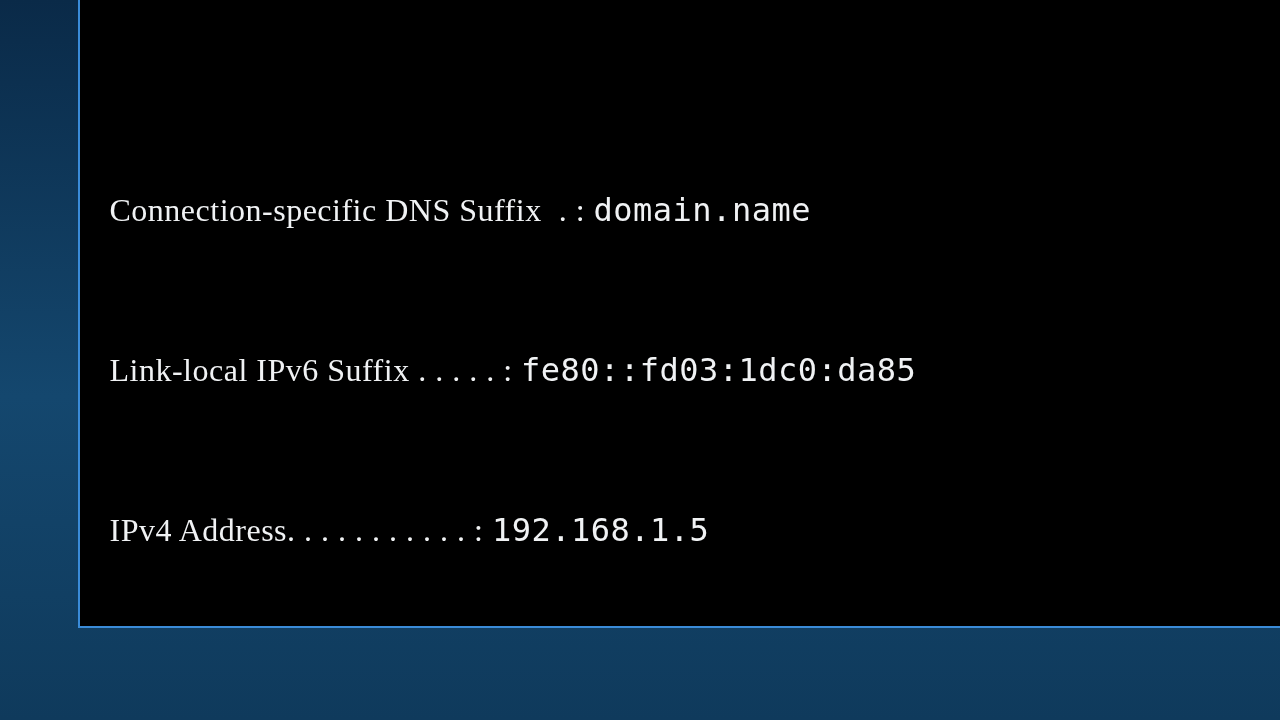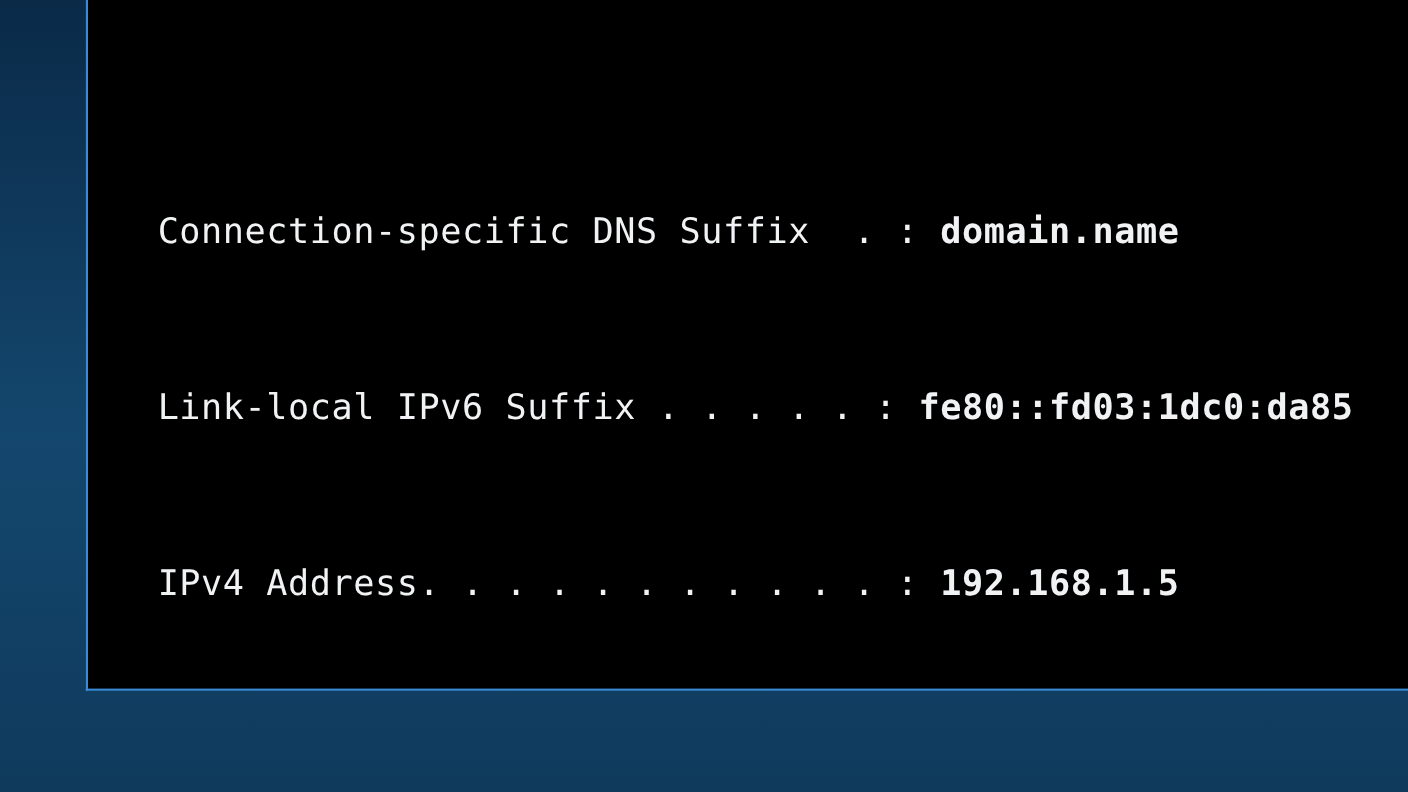--- a/index.html
+++ b/index.html
@@ -25,22 +25,22 @@
     font-size: 32px;
     line-height: 40px;
     letter-spacing: 0.5px;
     white-space: pre;
     overflow: hidden;
   }
   .term-content {
     padding: 0 0 0 4px;
   }
   .row { display: block; }
-  .lbl { display: inline-block; }
-  .val { display: inline-block; font-weight: bold; }
+  .lbl { display: inline-block; font-family: Liberation Serif, serif; }
+  .val { display: inline-block; }
   @keyframes blink { 50% { opacity: 0; } }
 </style>
 </head>
 <body>
 
 <div class="term-window">
   <div class="term-content">
 
     <div class="row"><span class="lbl">   Connection-specific DNS Suffix  . : </span><span class="val">domain.name</span></div>
 

